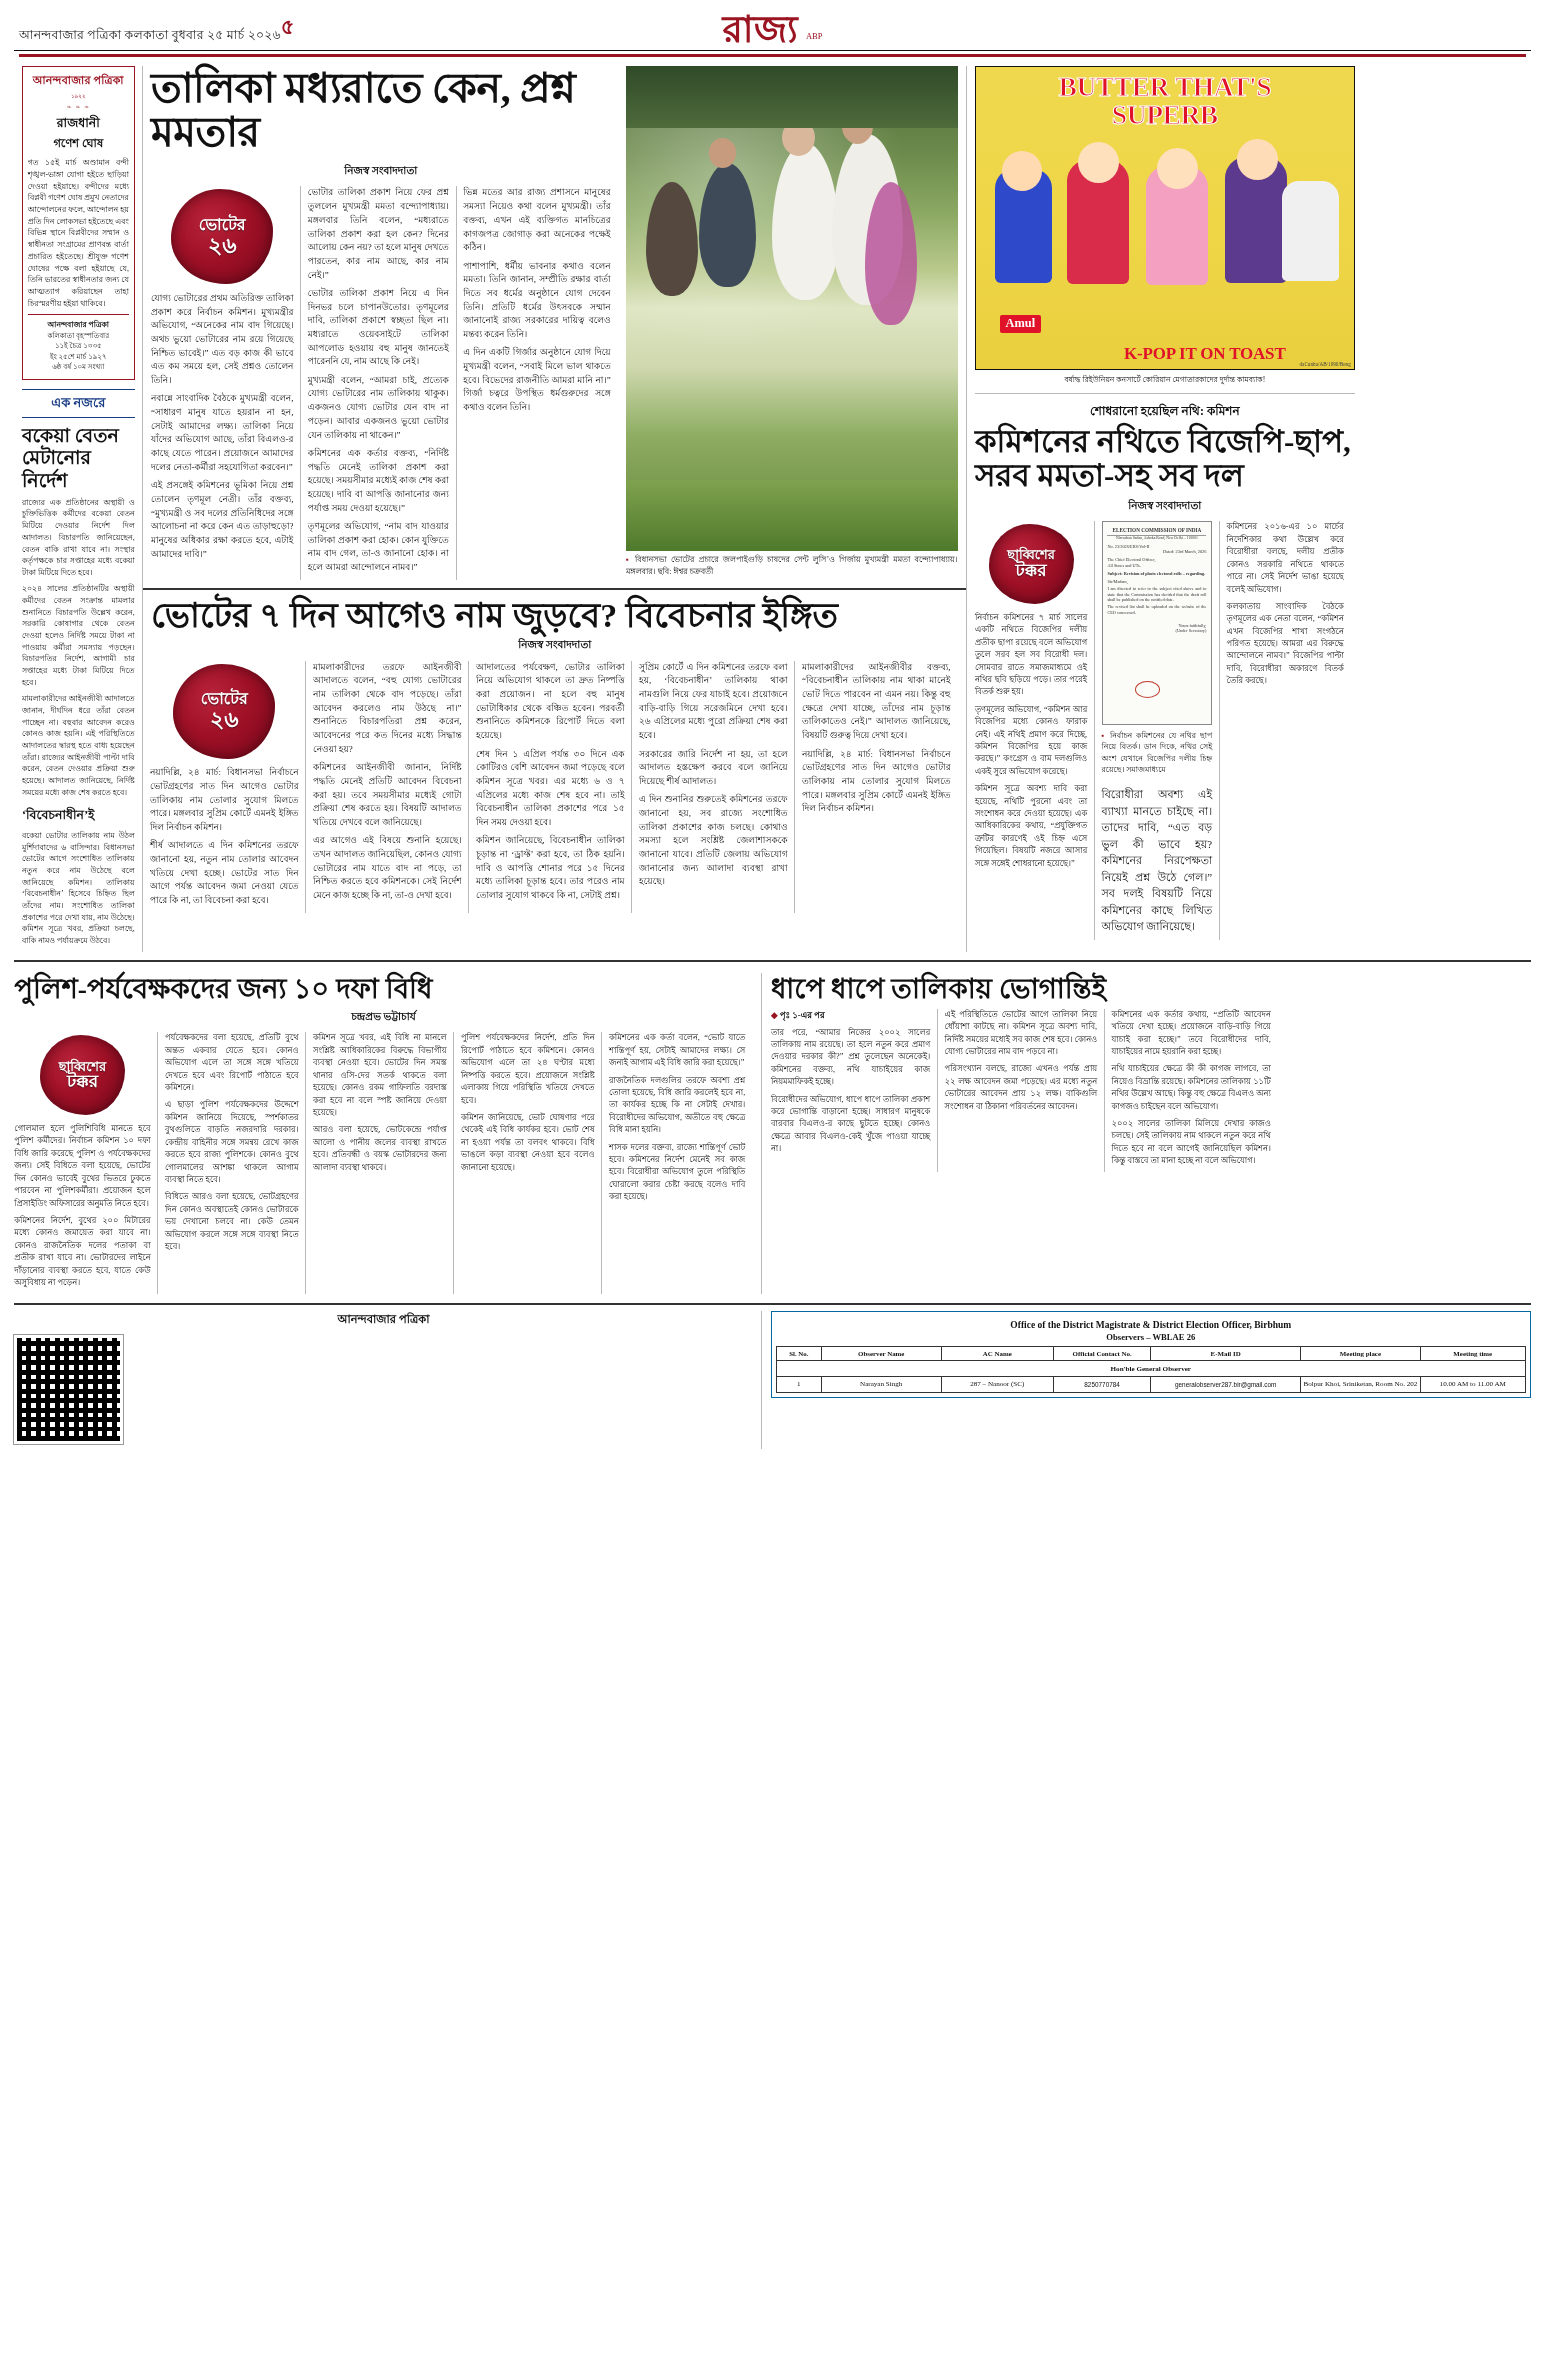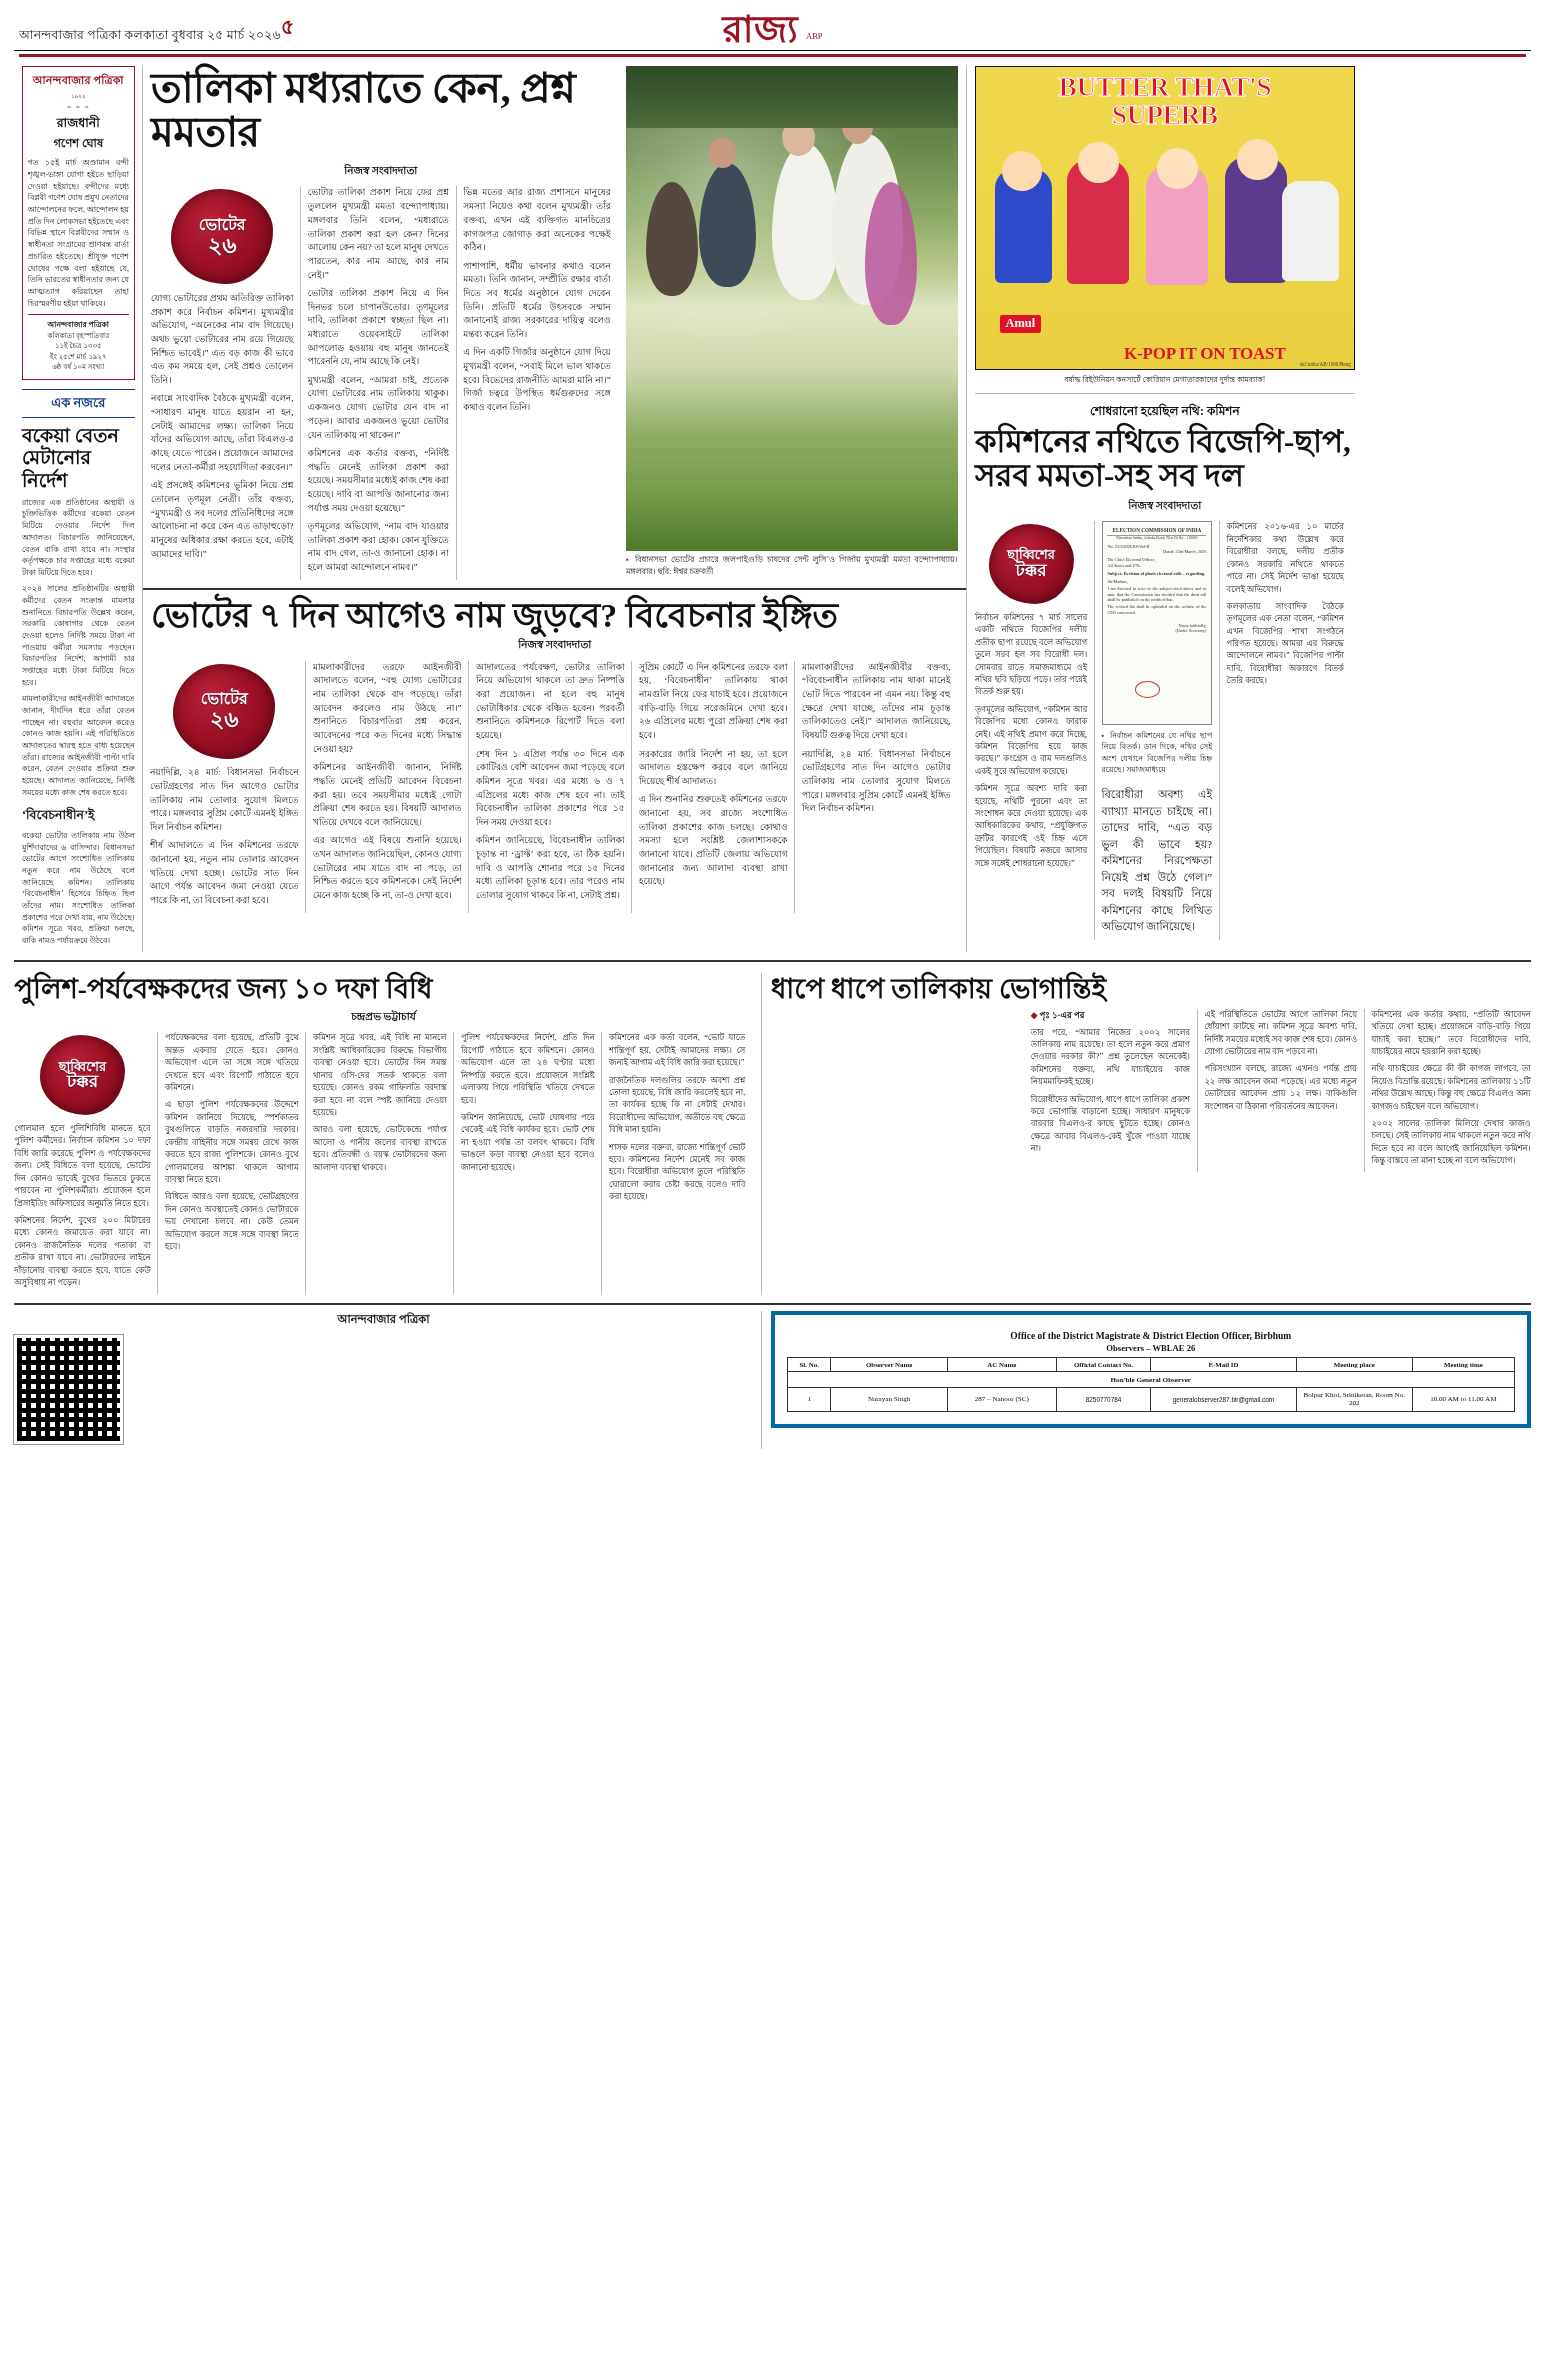--- a/index.html
+++ b/index.html
@@ -150,21 +150,21 @@
   .esana-wrap { display:flex; align-items:center; gap:8.6px; border:0; padding:4.8px 0;}
   .qr { width:109px; height:109px; background:
       repeating-linear-gradient(90deg,#000 0 4.8px,#fff 4.8px 9.5px),
       repeating-linear-gradient(0deg,#000 0 4.8px,#fff 4.8px 9.5px);
       background-blend-mode:multiply; border:3.8px solid #fff; outline:0.5px solid #999;}
   .esana-title { font-size:38px; color:#9b1421; font-weight:bold; line-height:1;}
   .esana-ap { font-size:11.4px; font-weight:bold; }
   .esana-text { font-size:10px; line-height:1.45; }
 
   
-  .notice { border:4px solid #0369a1; padding:12px; }
+  .notice { border:1px solid #0369a1; padding:4px; }
   .notice-h1 { text-align:center; font-size:9.5px; font-weight:bold; padding:3.8px 1.9px 1.9px; }
   .notice-h2 { text-align:center; font-size:8.6px; font-weight:bold; padding:0 1.9px 3.8px; }
   table.obs { width:100%; border-collapse:collapse; font-size:7.1px; }
   table.obs th, table.obs td { border:0.5px solid #333; padding:3.3px 2.4px; text-align:center; vertical-align:middle; }
   table.obs th { font-weight:bold; font-size:6.9px; }
   .mono { font-family:"Liberation Sans", sans-serif; font-size:6.4px; }
   .center { text-align:center; }
   .bold { font-weight:bold; }
   .jump { font-size:8.6px; font-weight:bold; margin-bottom:3.8px;}
   .jump .tri { color:#9b1421; }
@@ -440,21 +440,21 @@
           <p style="font-size:8.3px">রাজনৈতিক দলগুলির তরফে অবশ্য প্রশ্ন তোলা হয়েছে, বিধি জারি করলেই হবে না, তা কার্যকর হচ্ছে কি না সেটাই দেখার। বিরোধীদের অভিযোগ, অতীতে বহু ক্ষেত্রে বিধি মানা হয়নি।</p>
           <p style="font-size:8.3px">শাসক দলের বক্তব্য, রাজ্যে শান্তিপূর্ণ ভোট হবে। কমিশনের নির্দেশ মেনেই সব কাজ হবে। বিরোধীরা অভিযোগ তুলে পরিস্থিতি ঘোরালো করার চেষ্টা করছে বলেও দাবি করা হয়েছে।</p>
         </div>
       </div>
     </div>
 
     <div class="vline"></div>
 
     <div class="bottom-right">
       <div class="bighead3">ধাপে ধাপে তালিকায় ভোগান্তিই</div>
-      <div style="display:flex;margin-top:3.8px;justify-content:flex-end;">
+      <div style="display:flex;margin-top:3.8px;">
         <div style="width:166px;padding-right:6.7px;">
           <div class="jump">
             <span class="tri">◆ </span><span>পৃঃ ১-এর পর</span>
           </div>
           <p style="font-size:8.3px">তার পরে, “আমার নিজের ২০০২ সালের তালিকায় নাম রয়েছে। তা হলে নতুন করে প্রমাণ দেওয়ার দরকার কী?” প্রশ্ন তুলেছেন অনেকেই। কমিশনের বক্তব্য, নথি যাচাইয়ের কাজ নিয়মমাফিকই হচ্ছে।</p>
           <p style="font-size:8.3px">বিরোধীদের অভিযোগ, ধাপে ধাপে তালিকা প্রকাশ করে ভোগান্তি বাড়ানো হচ্ছে। সাধারণ মানুষকে বারবার বিএলও-র কাছে ছুটতে হচ্ছে। কোনও ক্ষেত্রে আবার বিএলও-কেই খুঁজে পাওয়া যাচ্ছে না।</p>
         </div>
         <div class="vline"></div>
         <div style="width:166px;padding:0 6.7px;">
           <p style="font-size:8.3px">এই পরিস্থিতিতে ভোটের আগে তালিকা নিয়ে ধোঁয়াশা কাটছে না। কমিশন সূত্রে অবশ্য দাবি, নির্দিষ্ট সময়ের মধ্যেই সব কাজ শেষ হবে। কোনও যোগ্য ভোটারের নাম বাদ পড়বে না।</p>

